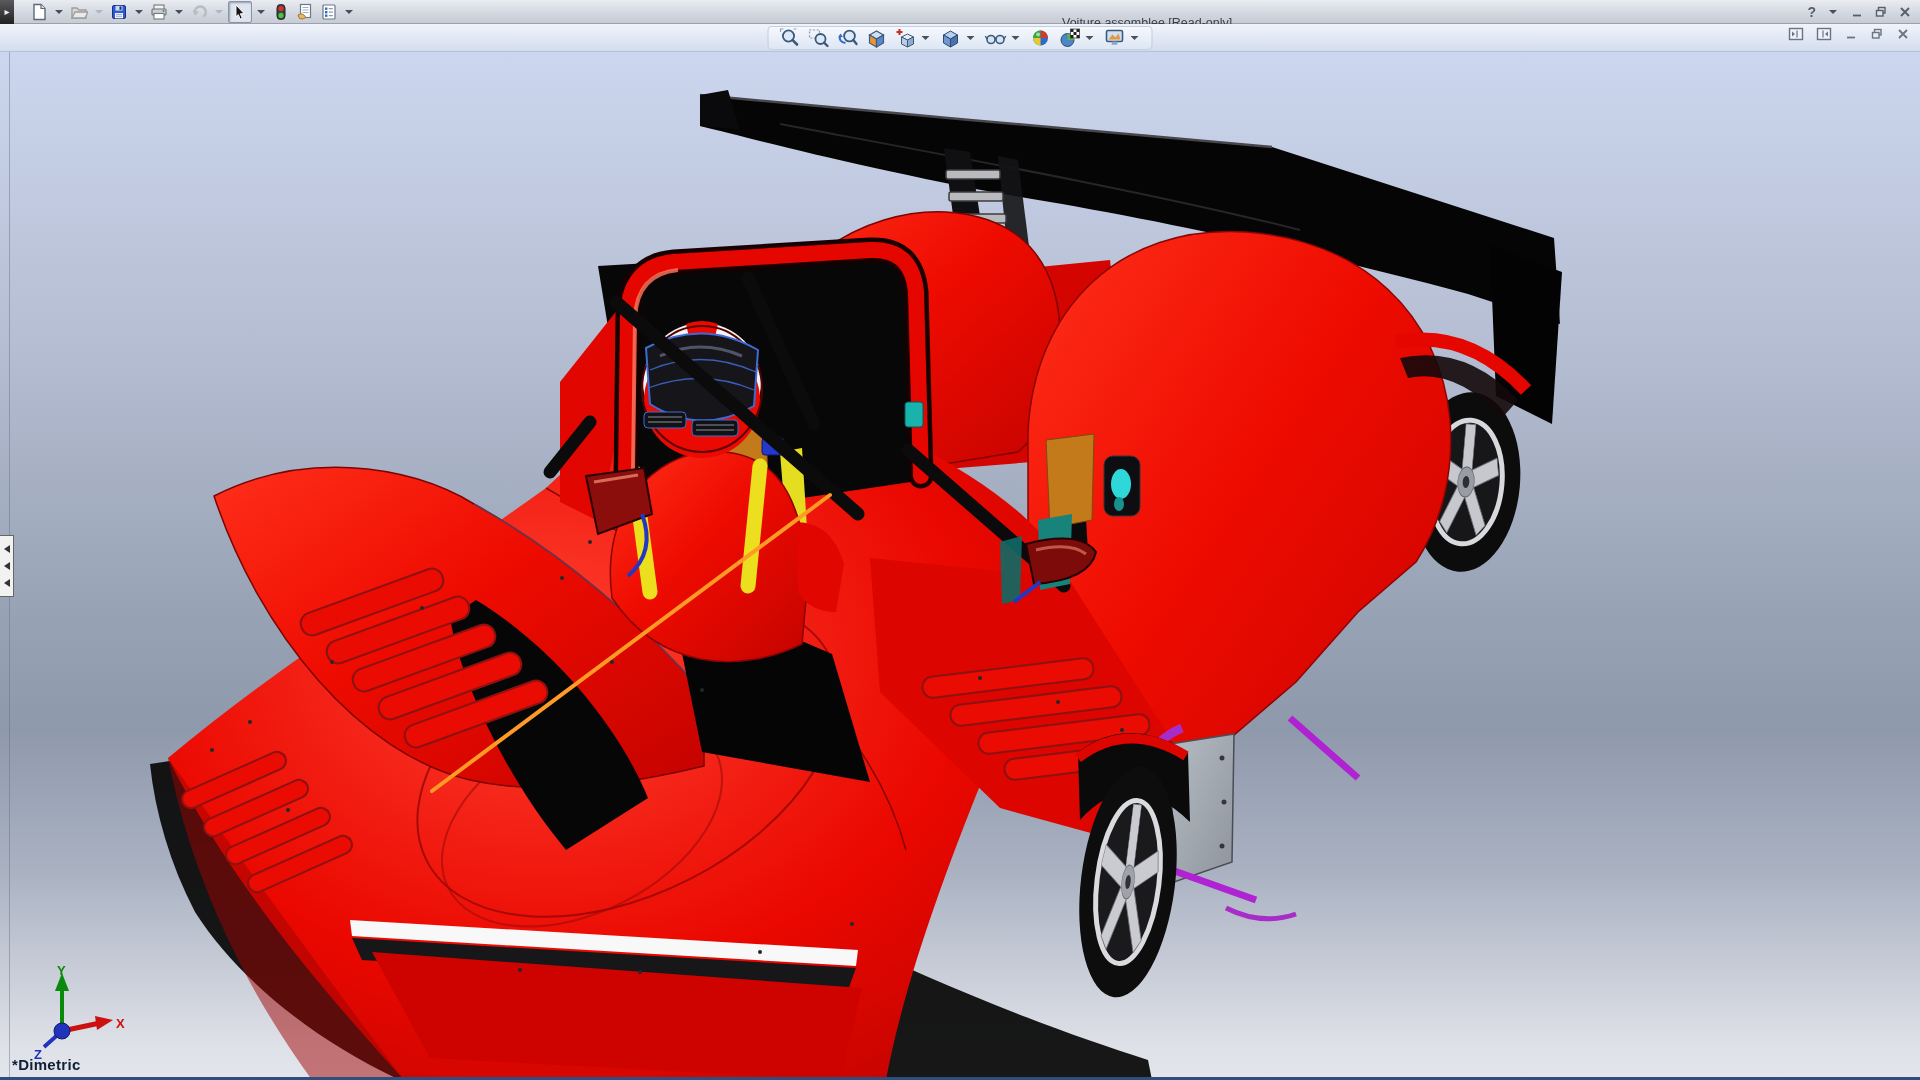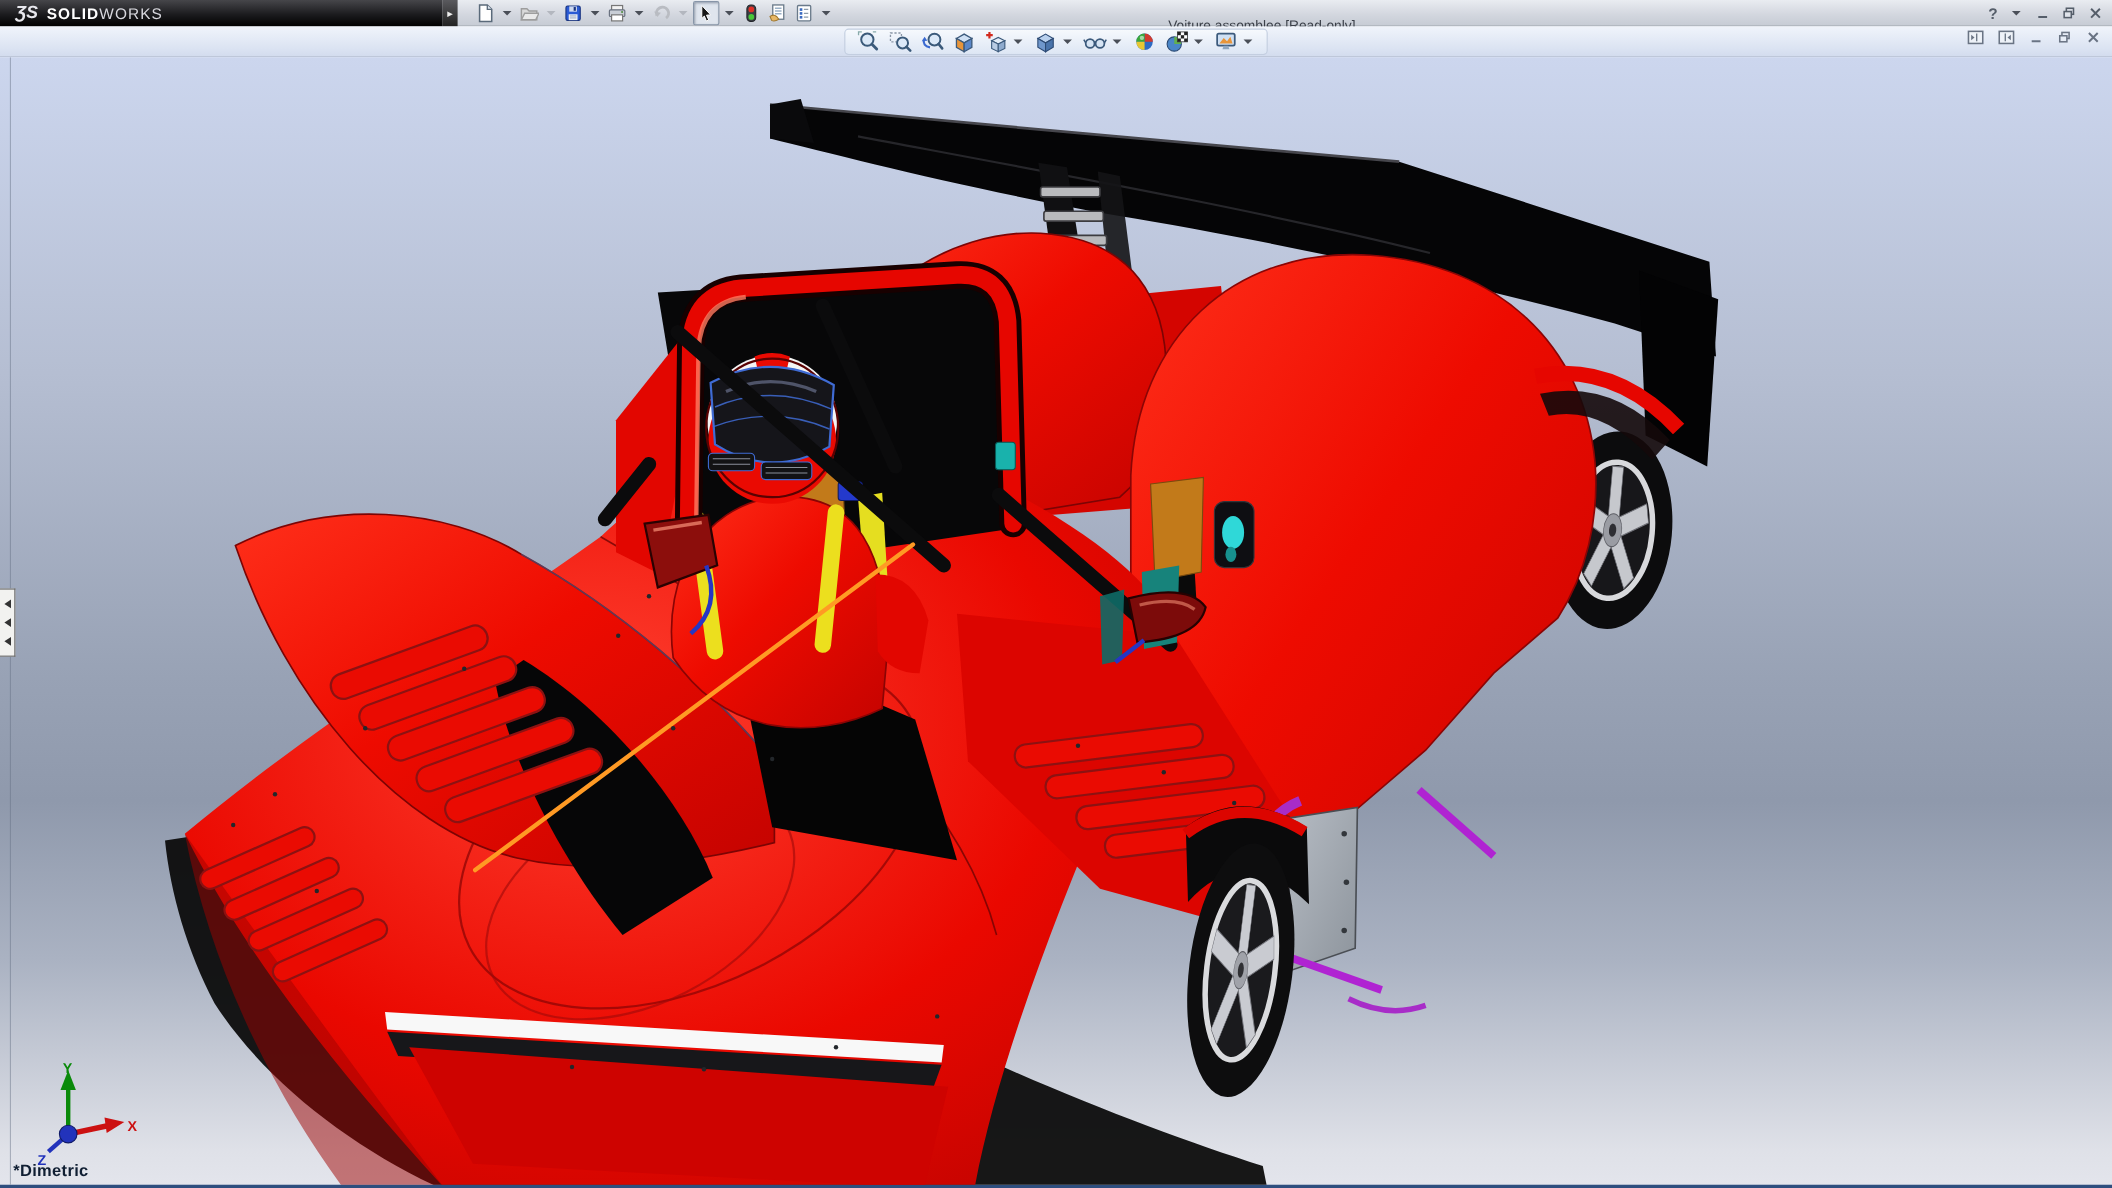--- a/index.html
+++ b/index.html
@@ -59,24 +59,20 @@
     border-right: 6px solid #333; }
   .model-svg { position: absolute; left: 0; top: 0; width: 1920px; height: 1028px; }
   .triad { position: absolute; left: 16px; bottom: 16px; }
   .orientation-label { position: absolute; left: 12px; bottom: 4px; font-size: 15px;
     font-weight: 700; color: #101f33; letter-spacing: .3px; }
 </style>
 </head>
 <body>
 
 <div class="titlebar">
-  <div class="logo-block">
-    <span class="logo-glyph">ƷS</span>
-    <span class="logo-text"><b>SOLID</b><span>WORKS</span></span>
-  </div>
   <div class="menu-arrow">▸</div>
 
   <div class="std-toolbar">
     <div class="tool-btn" title="New">
       <svg width="18" height="18">
         <path d="M4,1.5 h7 l4,4 v11 h-11 Z" fill="#fff" stroke="#5a6a7a" stroke-width="1.4"></path>
         <path d="M11,1.5 v4 h4" fill="#dde6f0" stroke="#5a6a7a" stroke-width="1.2"></path>
       </svg>
     </div>
       <span class="caret"></span>

